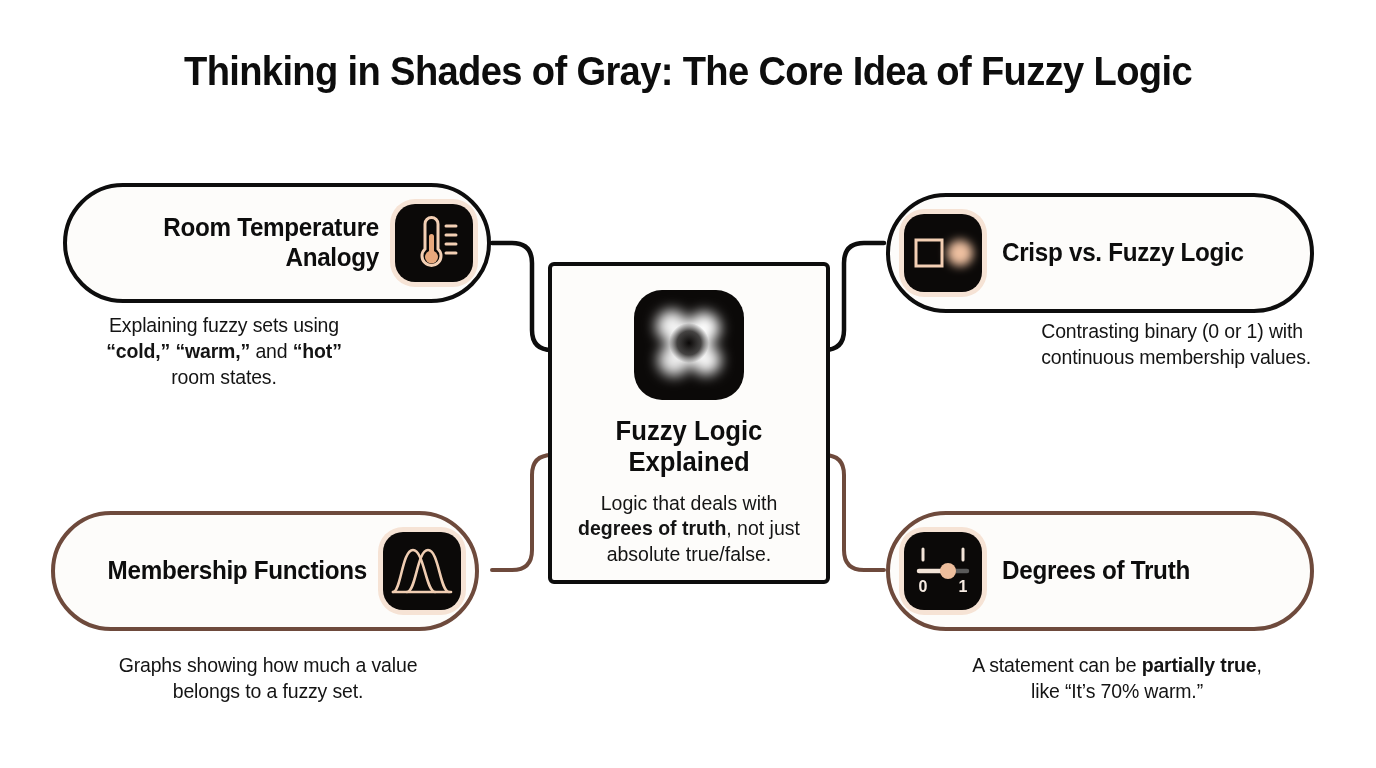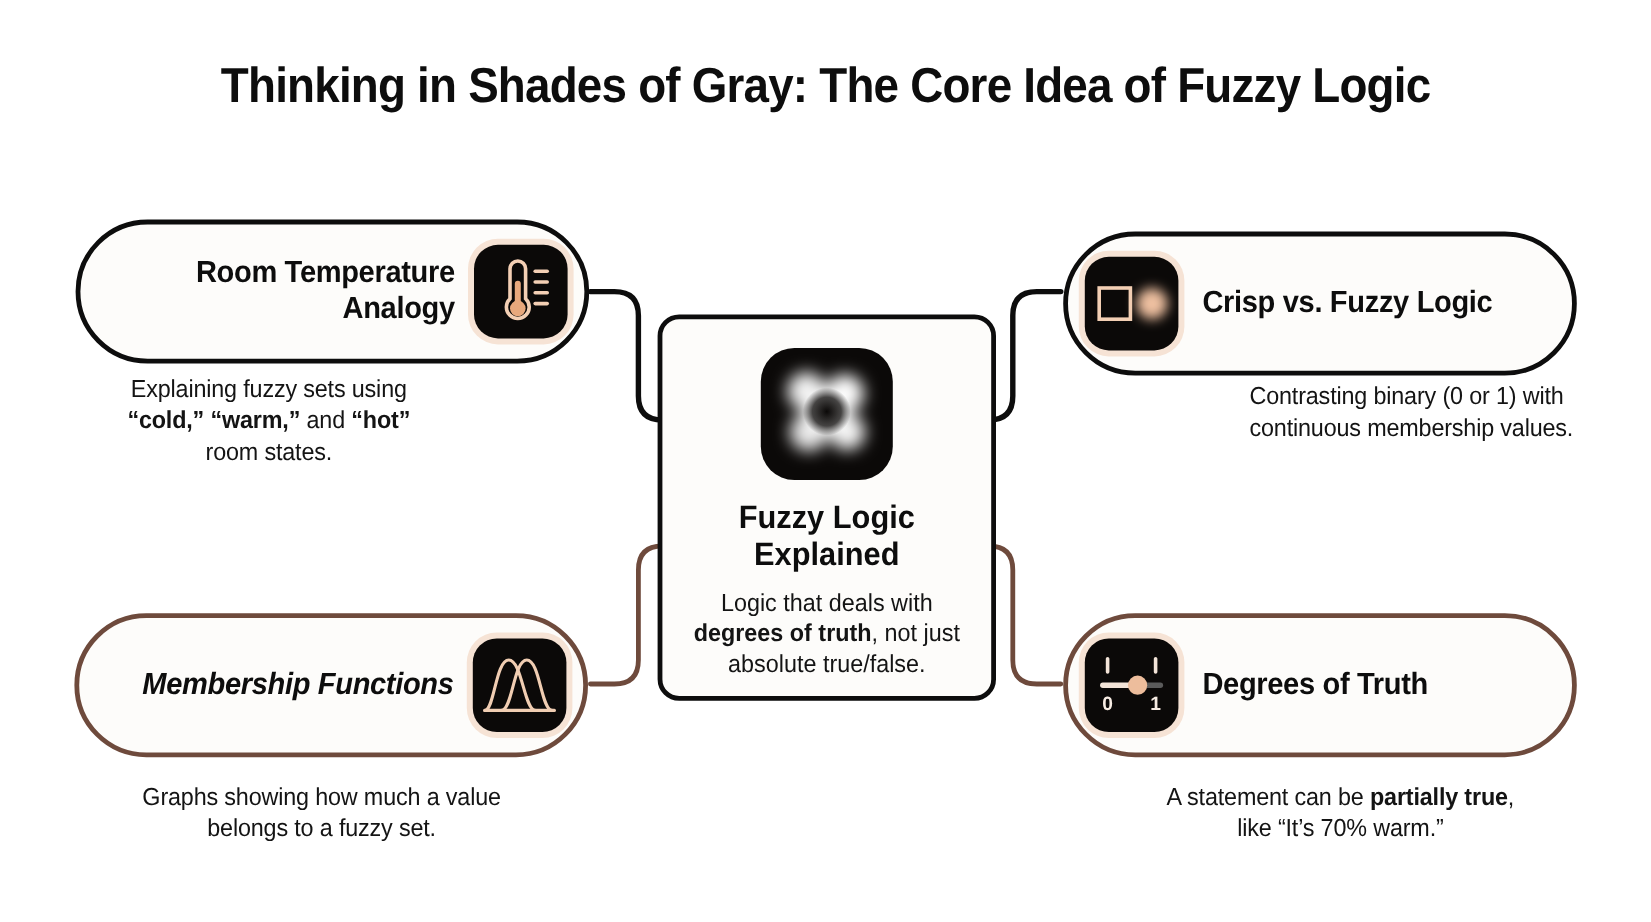--- a/index.html
+++ b/index.html
@@ -97,21 +97,21 @@
   }
   .caption b { font-weight: bold; }
 
   
   #center-card {
     position: absolute;
     left: 548px;
     top: 262px;
     width: 282px;
     height: 322px;
-    border-radius: 18px;
+    border-radius: 6px;
     border: 4.5px solid #0d0d0d;
     background: #fdfcfa;
     display: flex;
     flex-direction: column;
     align-items: center;
     padding-top: 24px;
     z-index: 4;
   }
   #center-title {
     margin-top: 16px;
@@ -199,21 +199,21 @@
         </filter>
       </defs>
       <rect x="12" y="26" width="26" height="26" fill="none" stroke="#f3cfb4" stroke-width="3"></rect>
       <circle cx="56" cy="39" r="13" fill="#eec0a0" filter="url(#fuzzyDot)"></circle>
     </svg>
   </div>
   <div class="node-title" style="flex:1;">Crisp vs. Fuzzy Logic</div>
 </div>
 <div class="caption" style="left:1034px; top:318px; width:290px; text-align:left;"><span>Contrasting binary (0 or 1) with continuous membership values.</span></div>
 
-<div class="node branch-card brown-border" style="left:62px; top:511px; justify-content:space-between; padding-left:26px; padding-right:14px;font-style:italic;">
+<div class="node branch-card brown-border" style="left:51px; top:511px; justify-content:space-between; padding-left:26px; padding-right:14px;">
   <div class="node-title align-right" style="flex:1;">Membership Functions</div>
   <div class="icon-tile sm" style="margin-left:16px;">
     <svg viewBox="0 0 78 78" width="78" height="78">
       <g fill="none" stroke="#f0cdb2" stroke-width="2.6" stroke-linecap="round">
         <path d="M10 60 C 18 60 19 18 30 18 C 41 18 43 60 52 60"></path>
         <path d="M24 60 C 33 60 34 18 45 18 C 56 18 57 60 66 60"></path>
         <line x1="10" y1="60" x2="68" y2="60"></line>
       </g>
     </svg>
   </div>

